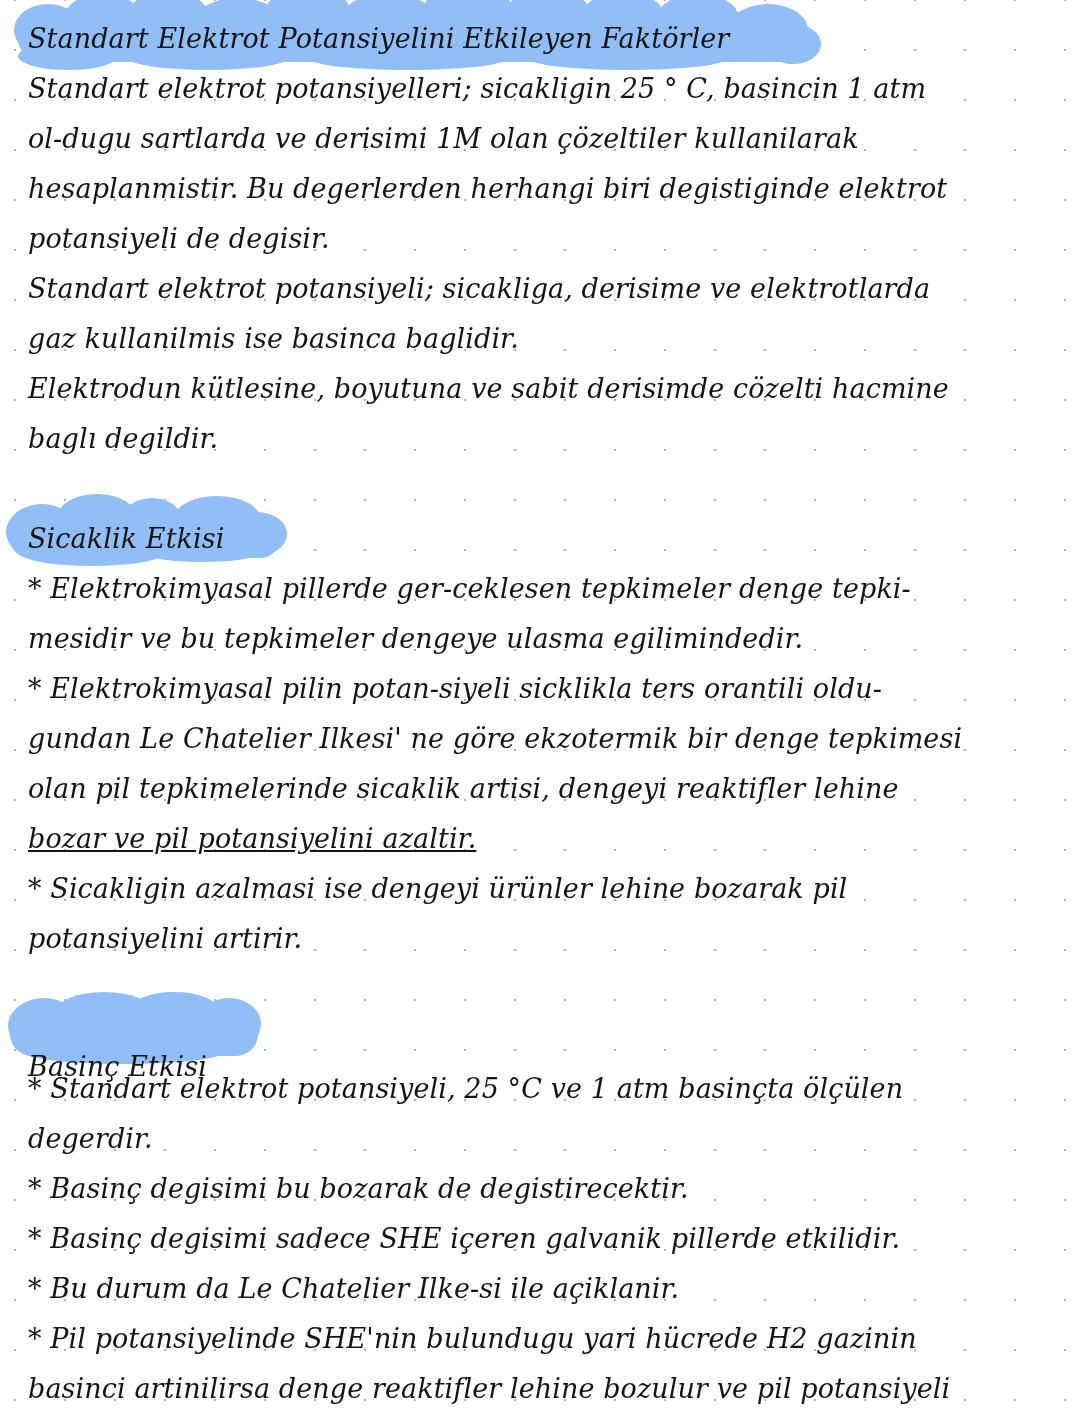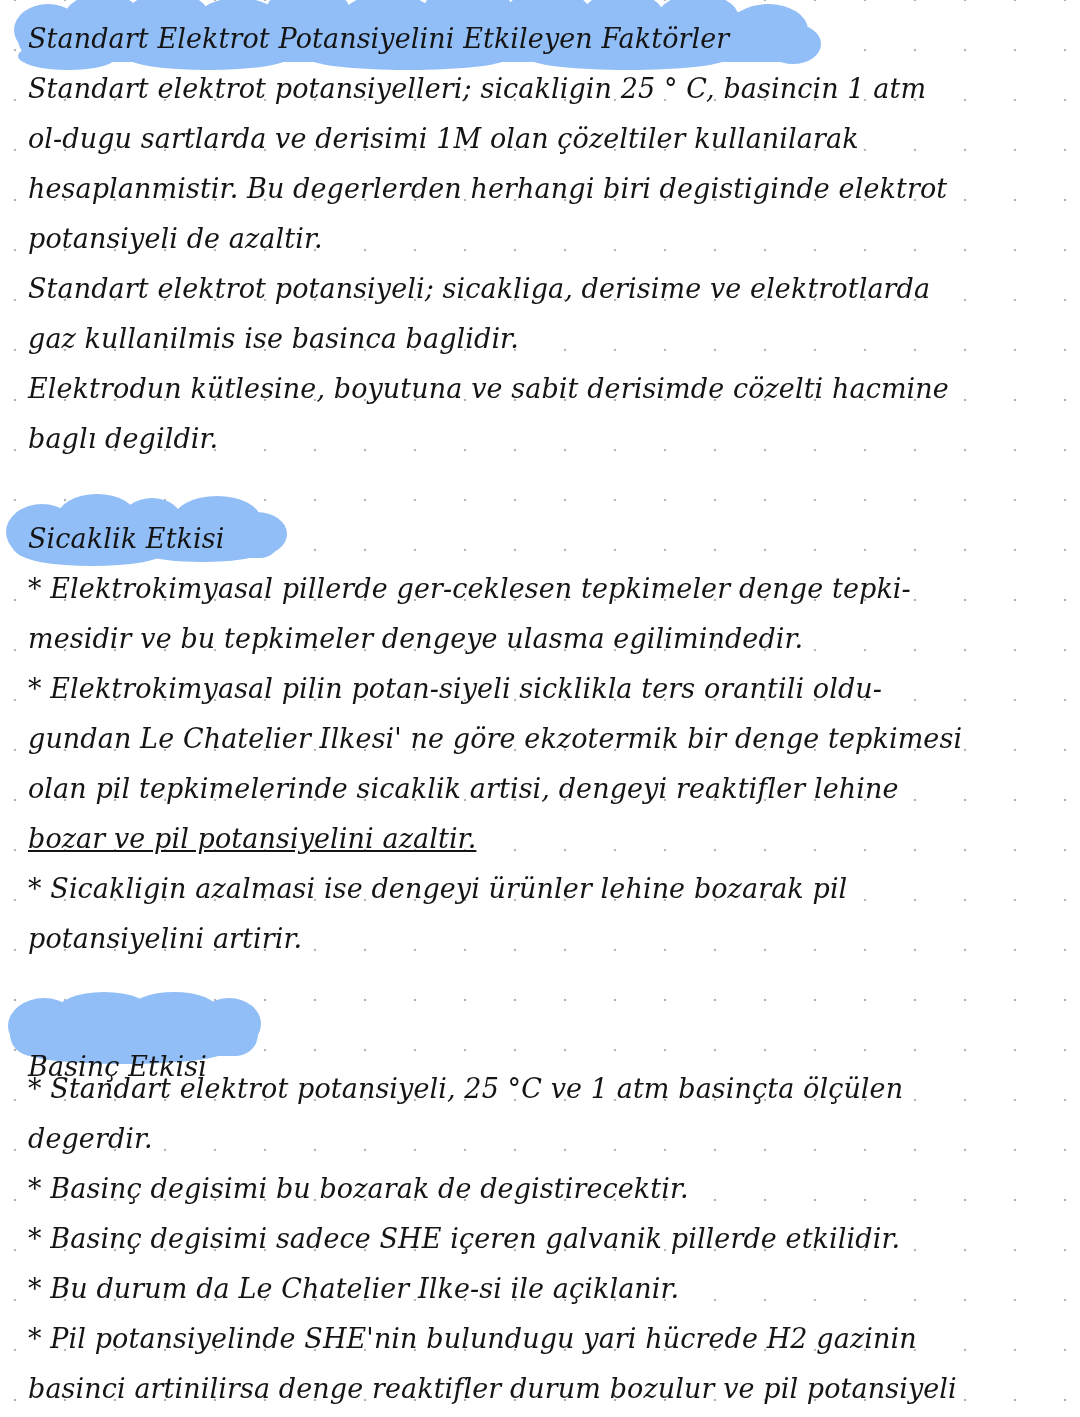--- a/index.html
+++ b/index.html
@@ -99,21 +99,21 @@
         <ellipse cx="120" cy="62" rx="100" ry="12"></ellipse>
       </g>
     </svg>
   </div>
 
   <div>
     <div class="line heading" style="top:22px;">Standart Elektrot Potansiyelini Etkileyen Faktörler</div>
     <div class="line" style="top:72px;">Standart elektrot potansiyelleri; sicakligin 25 ° C, basincin 1 atm</div>
     <div class="line" style="top:122px;">ol-dugu sartlarda ve derisimi 1M olan çözeltiler kullanilarak</div>
     <div class="line" style="top:172px;">hesaplanmistir. Bu degerlerden herhangi biri degistiginde elektrot</div>
-    <div class="line" style="top:222px;">potansiyeli de azaltir.</div>
+    <div class="line" style="top:222px;">potansiyeli de degisir.</div>
     <div class="line" style="top:272px;">Standart elektrot potansiyeli; sicakliga, derisime ve elektrotlarda</div>
     <div class="line" style="top:322px;">gaz kullanilmis ise basinca baglidir.</div>
     <div class="line" style="top:372px;">Elektrodun kütlesine, boyutuna ve sabit derisimde cözelti hacmine</div>
     <div class="line" style="top:422px;">baglı degildir.</div>
   </div>
 
   <div>
     <div class="line heading" style="top:522px;">Sicaklik Etkisi</div>
     <div class="line" style="top:572px;">* Elektrokimyasal pillerde ger-ceklesen tepkimeler denge tepki-</div>
     <div class="line" style="top:622px;">mesidir ve bu tepkimeler dengeye ulasma egilimindedir.</div>
@@ -126,16 +126,16 @@
   </div>
 
   <div>
     <div class="line heading" style="top:1050px;">Basinç Etkisi</div>
     <div class="line" style="top:1072px;">* Standart elektrot potansiyeli, 25 °C ve 1 atm basinçta ölçülen</div>
     <div class="line" style="top:1122px;text-align:center;">degerdir.</div>
     <div class="line" style="top:1172px;">* Basinç degisimi bu bozarak de degistirecektir.</div>
     <div class="line" style="top:1222px;">* Basinç degisimi sadece SHE içeren galvanik pillerde etkilidir.</div>
     <div class="line" style="top:1272px;">* Bu durum da Le Chatelier Ilke-si ile açiklanir.</div>
     <div class="line" style="top:1322px;">* Pil potansiyelinde SHE'nin bulundugu yari hücrede H2 gazinin</div>
-    <div class="line" style="top:1372px;">basinci artinilirsa denge reaktifler durum bozulur ve pil potansiyeli</div>
+    <div class="line" style="top:1372px;">basinci artinilirsa denge reaktifler lehine bozulur ve pil potansiyeli</div>
   </div>
 
 </div>
 
 </body></html>

